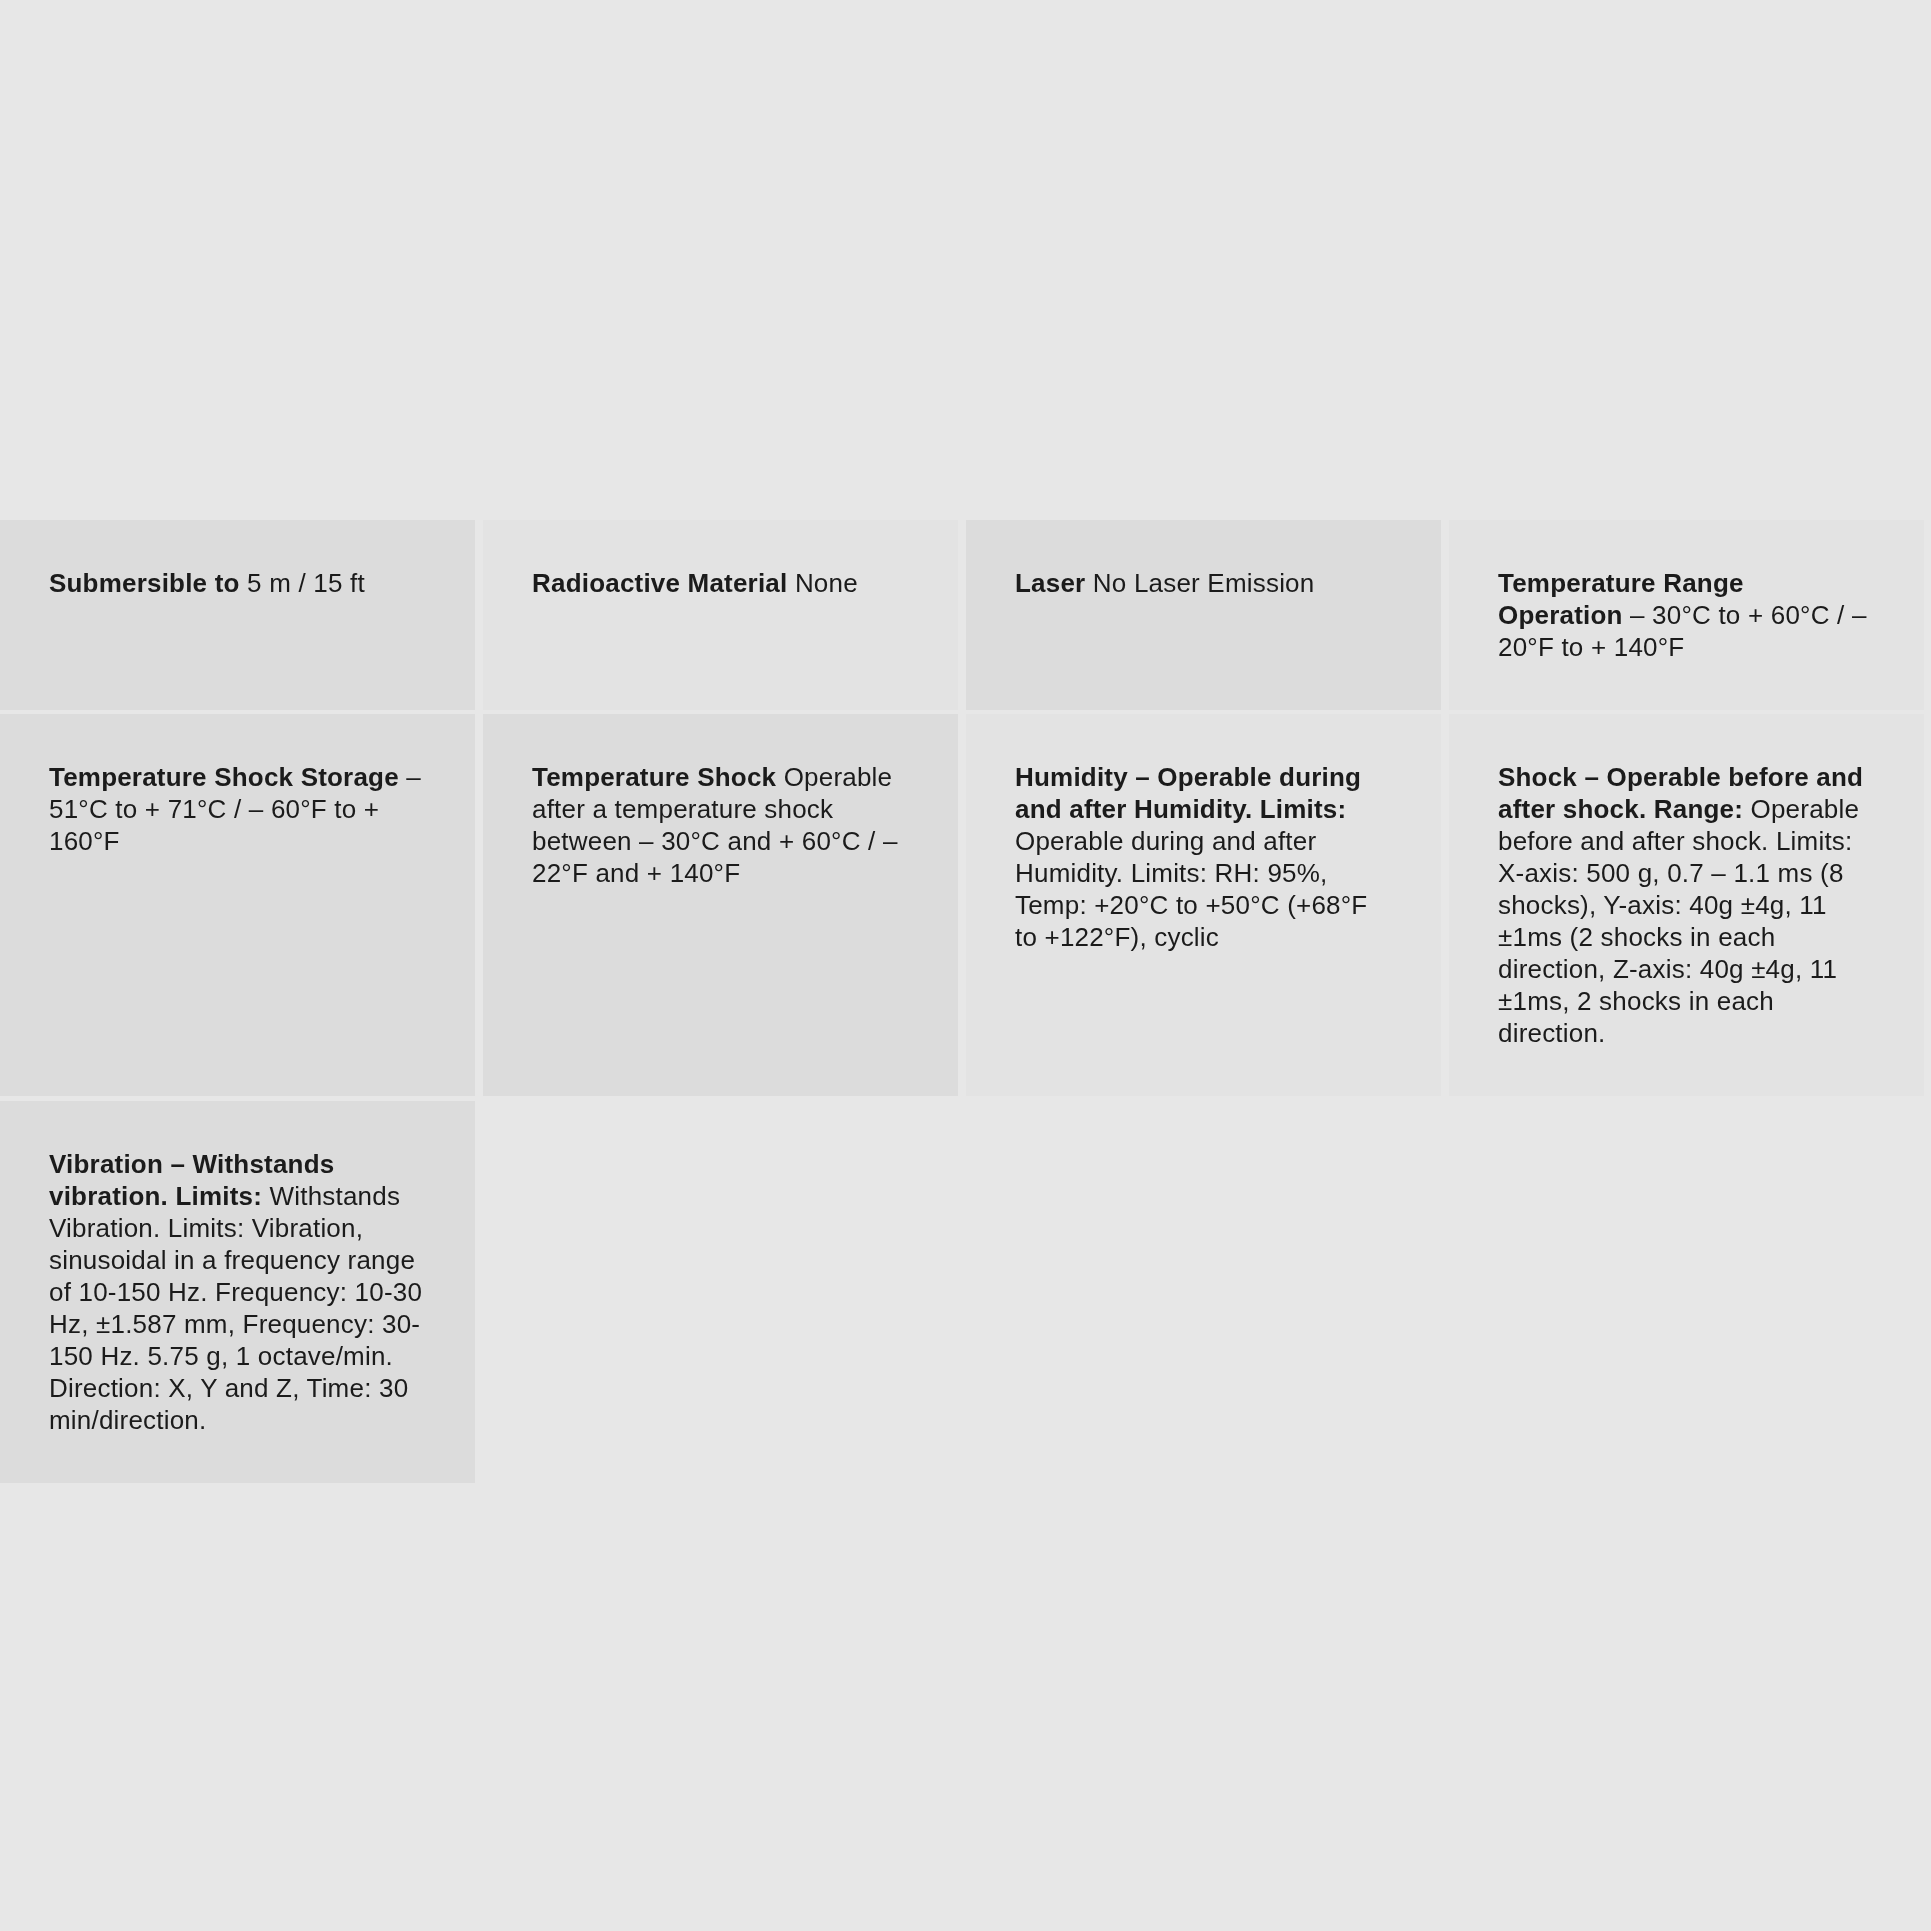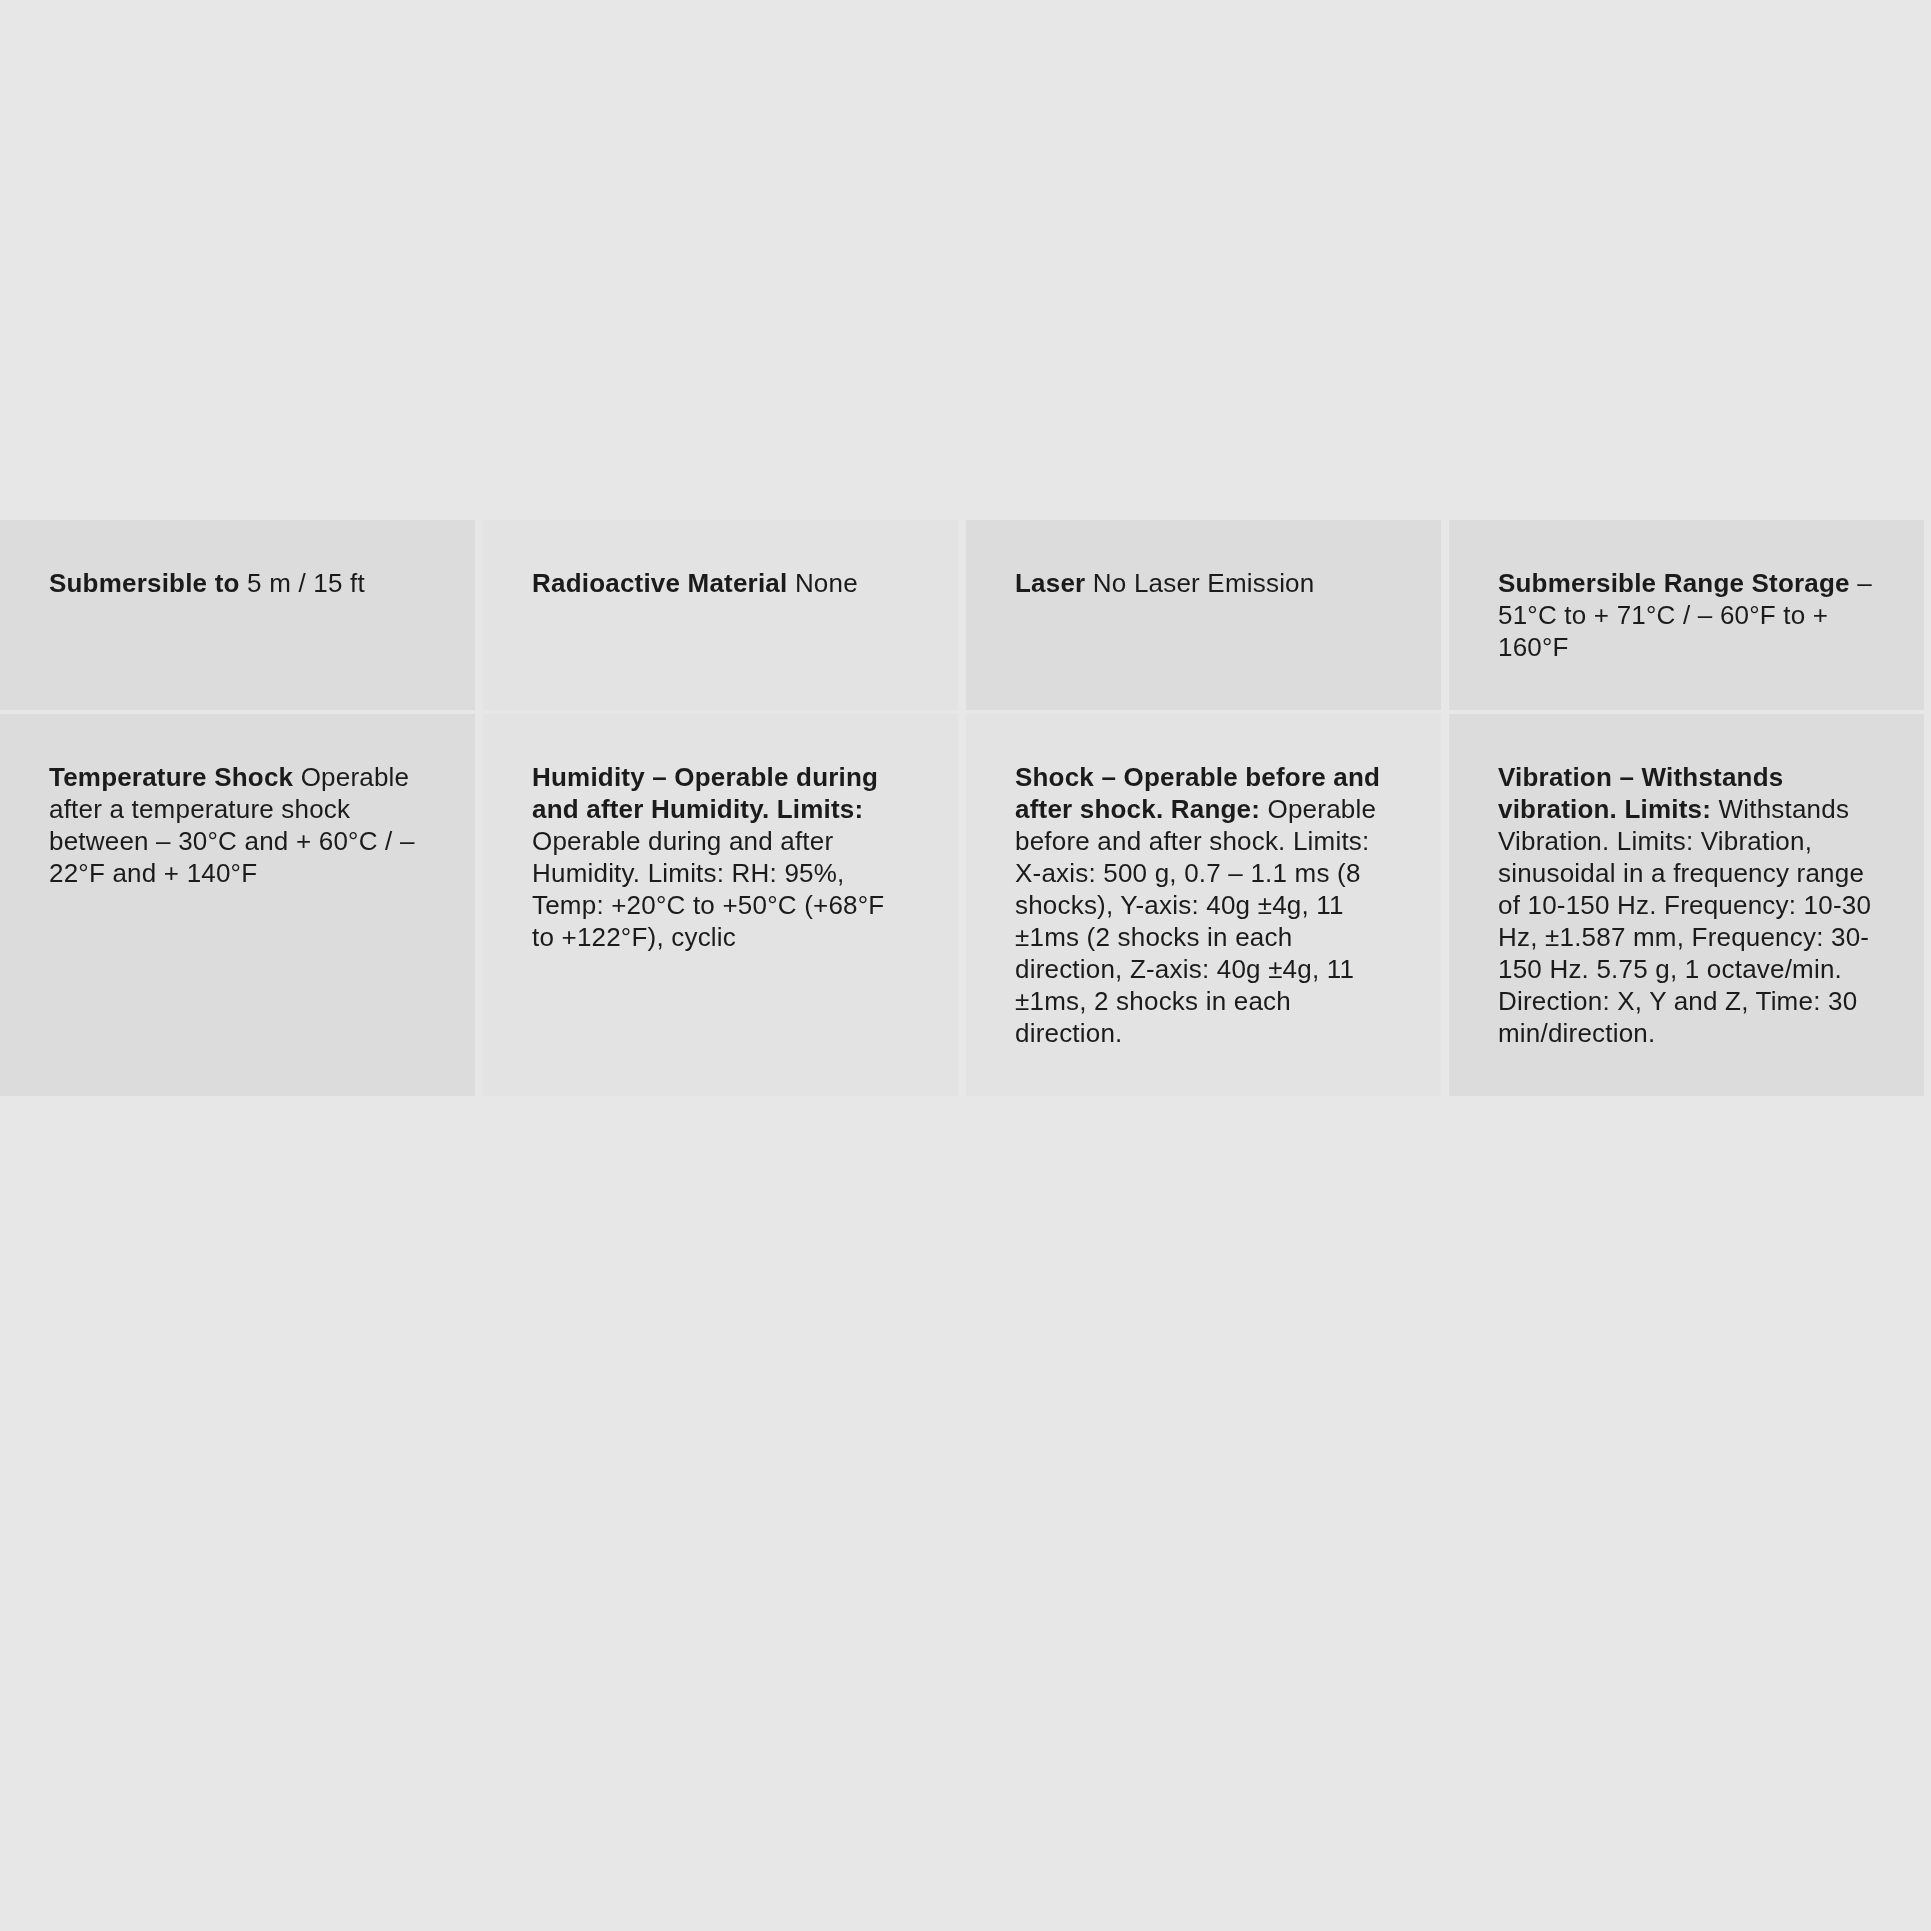--- a/index.html
+++ b/index.html
@@ -53,24 +53,30 @@
         <span>None</span>
       </p>
     </div>
 
     <div class="cell odd">
       <p class="spec">
         <strong>Laser</strong>
         <span>No Laser Emission</span>
       </p>
     </div>
+    <div class="cell even">
+      <p class="spec">
+        <strong>Temperature Range Operation</strong>
+        <span>– 30°C to + 60°C / – 20°F to + 140°F</span>
+      </p>
+    </div>
 
     <div class="cell odd">
       <p class="spec">
-        <strong>Submersible Range Storage</strong>
+        <strong>Temperature Shock Storage</strong>
         <span>– 51°C to + 71°C / – 60°F to + 160°F</span>
       </p>
     </div>
     <div class="cell odd">
       <p class="spec">
         <strong>Temperature Shock</strong>
         <span>Operable after a temperature shock between – 30°C and + 60°C / – 22°F and + 140°F</span>
       </p>
     </div>
 

